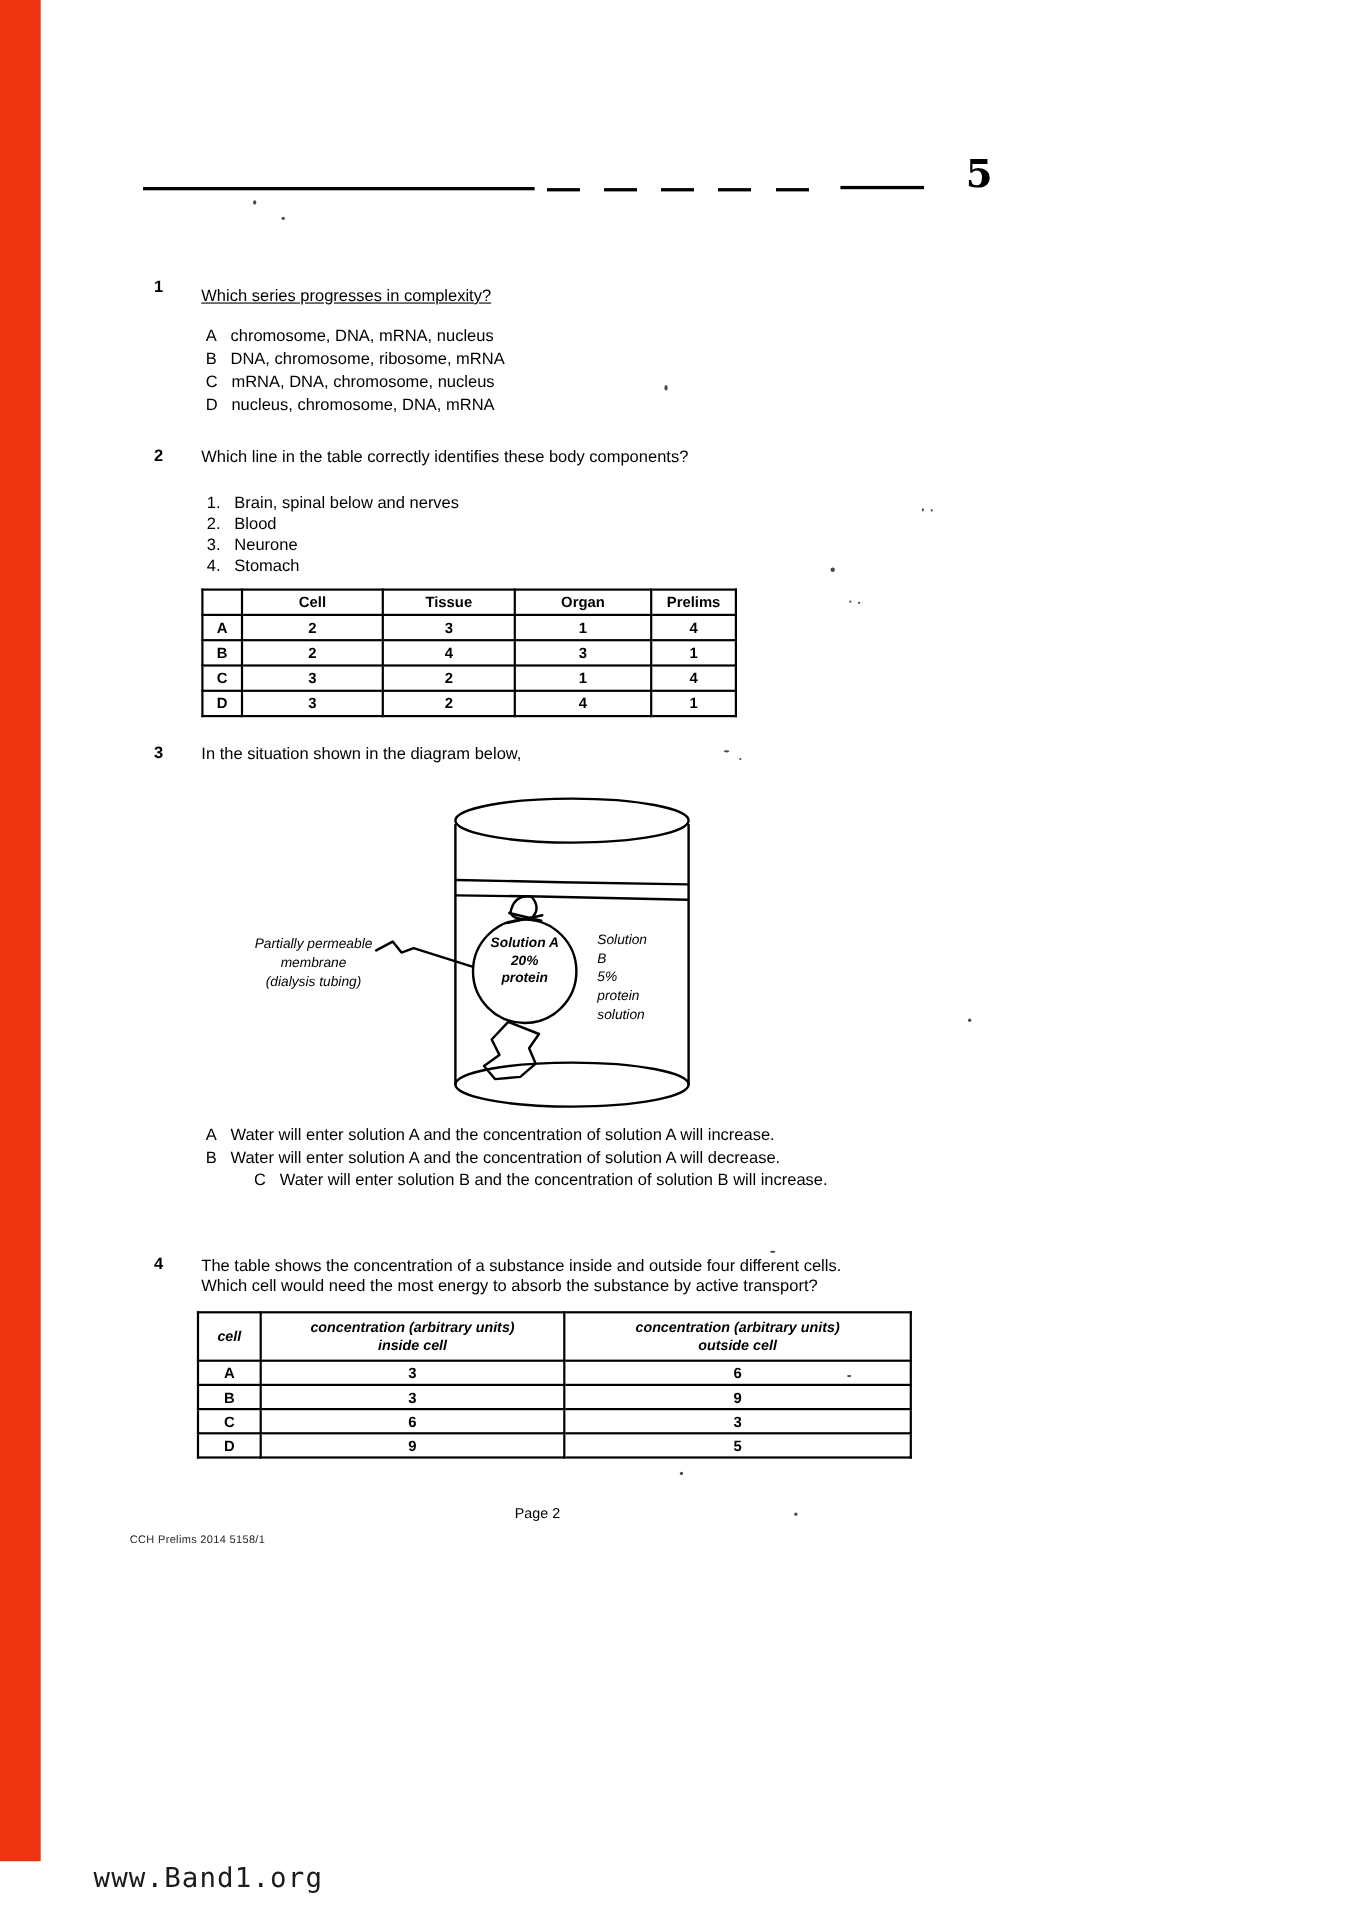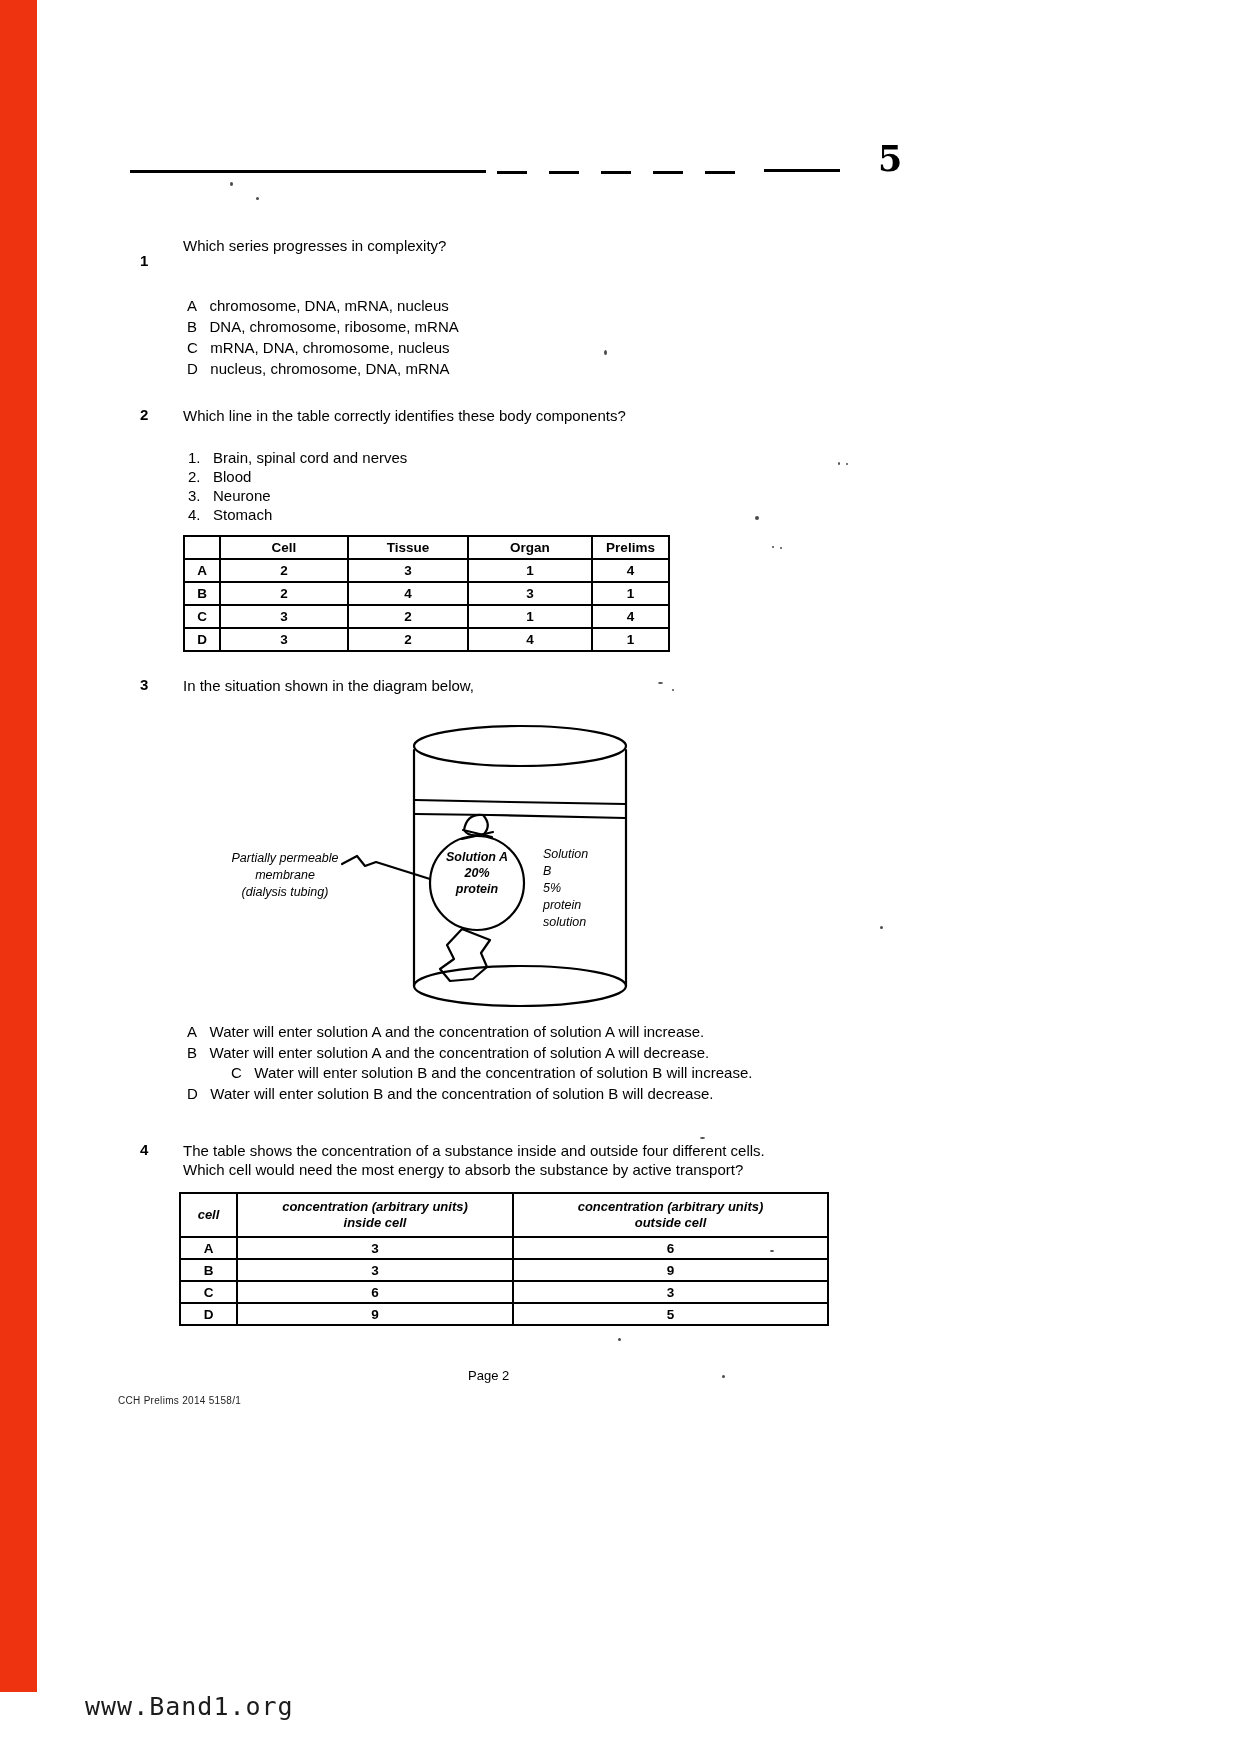--- a/index.html
+++ b/index.html
@@ -38,29 +38,29 @@
   <div class="stripe" style="background: rgb(238, 51, 17);"></div>
 
   <div class="content">
 
     <div class="rule" style="left:130px;top:170px;width:356px;"></div>
     <div class="rule-dash" style="left:497px;top:171px;width:246px;"></div>
     <div class="rule" style="left:764px;top:169px;width:76px;"></div>
     <div class="abs pageno" style="left:878px;top:138px;">5</div>
 
     <div class="abs qnum" style="left:140px;top:252px;">1</div>
-    <div class="abs qtext" style="left:183px;top:236px;">Which series progresses in complexity?</div>
+    <div class="abs qtext" style="left:183px;top:260px;text-decoration:underline;">Which series progresses in complexity?</div>
     <div class="abs optline" style="left:187px;top:296px;"><span>A</span>&nbsp;&nbsp;&nbsp;<span>chromosome, DNA, mRNA, nucleus</span></div>
     <div class="abs optline" style="left:187px;top:317px;"><span>B</span>&nbsp;&nbsp;&nbsp;<span>DNA, chromosome, ribosome, mRNA</span></div>
     <div class="abs optline" style="left:187px;top:338px;"><span>C</span>&nbsp;&nbsp;&nbsp;<span>mRNA, DNA, chromosome, nucleus</span></div>
     <div class="abs optline" style="left:187px;top:359px;"><span>D</span>&nbsp;&nbsp;&nbsp;<span>nucleus, chromosome, DNA, mRNA</span></div>
 
     <div class="abs qnum" style="left:140px;top:406px;">2</div>
     <div class="abs qtext" style="left:183px;top:406px;">Which line in the table correctly identifies these body components?</div>
-    <div class="abs listline" style="left:188px;top:448px;"><span>1.</span>&nbsp;&nbsp;&nbsp;<span>Brain, spinal cord and nerves</span></div>
+    <div class="abs listline" style="left:188px;top:448px;"><span>1.</span>&nbsp;&nbsp;&nbsp;<span>Brain, spinal below and nerves</span></div>
     <div class="abs listline" style="left:188px;top:467px;text-align:right;"><span>2.</span>&nbsp;&nbsp;&nbsp;<span>Blood</span></div>
     <div class="abs listline" style="left:188px;top:486px;"><span>3.</span>&nbsp;&nbsp;&nbsp;<span>Neurone</span></div>
     <div class="abs listline" style="left:188px;top:505px;"><span>4.</span>&nbsp;&nbsp;&nbsp;<span>Stomach</span></div>
 
     <table class="t1" style="left:183px;top:535px;width:485px;">
       <colgroup>
           <col style="width:36px">
           <col style="width:128px">
           <col style="width:120px">
           <col style="width:124px">
@@ -130,21 +130,20 @@
 protein</div>
     <div class="abs diagram-label preline" style="left:543px;top:846px;width:72px;">Solution
 B
 5%
 protein
 solution</div>
 
     <div class="abs optline" style="left:187px;top:1022px;"><span>A</span>&nbsp;&nbsp;&nbsp;<span>Water will enter solution A and the concentration of solution A will increase.</span></div>
     <div class="abs optline" style="left:187px;top:1043px;"><span>B</span>&nbsp;&nbsp;&nbsp;<span>Water will enter solution A and the concentration of solution A will decrease.</span></div>
     <div class="abs optline" style="left:187px;top:1063px;margin-left:44px;"><span>C</span>&nbsp;&nbsp;&nbsp;<span>Water will enter solution B and the concentration of solution B will increase.</span></div>
-    <div class="abs optline" style="left:187px;top:1084px;"><span>D</span>&nbsp;&nbsp;&nbsp;<span>Water will enter solution B and the concentration of solution B will decrease.</span></div>
 
     <div class="abs qnum" style="left:140px;top:1141px;">4</div>
     <div class="abs qtext" style="left:183px;top:1141px;">The table shows the concentration of a substance inside and outside four different cells.</div>
     <div class="abs qtext" style="left:183px;top:1160px;">Which cell would need the most energy to absorb the substance by active transport?</div>
 
     <table class="t2" style="left:179px;top:1192px;width:648px;">
       <colgroup>
           <col style="width:57px">
           <col style="width:276px">
           <col style="width:315px">

